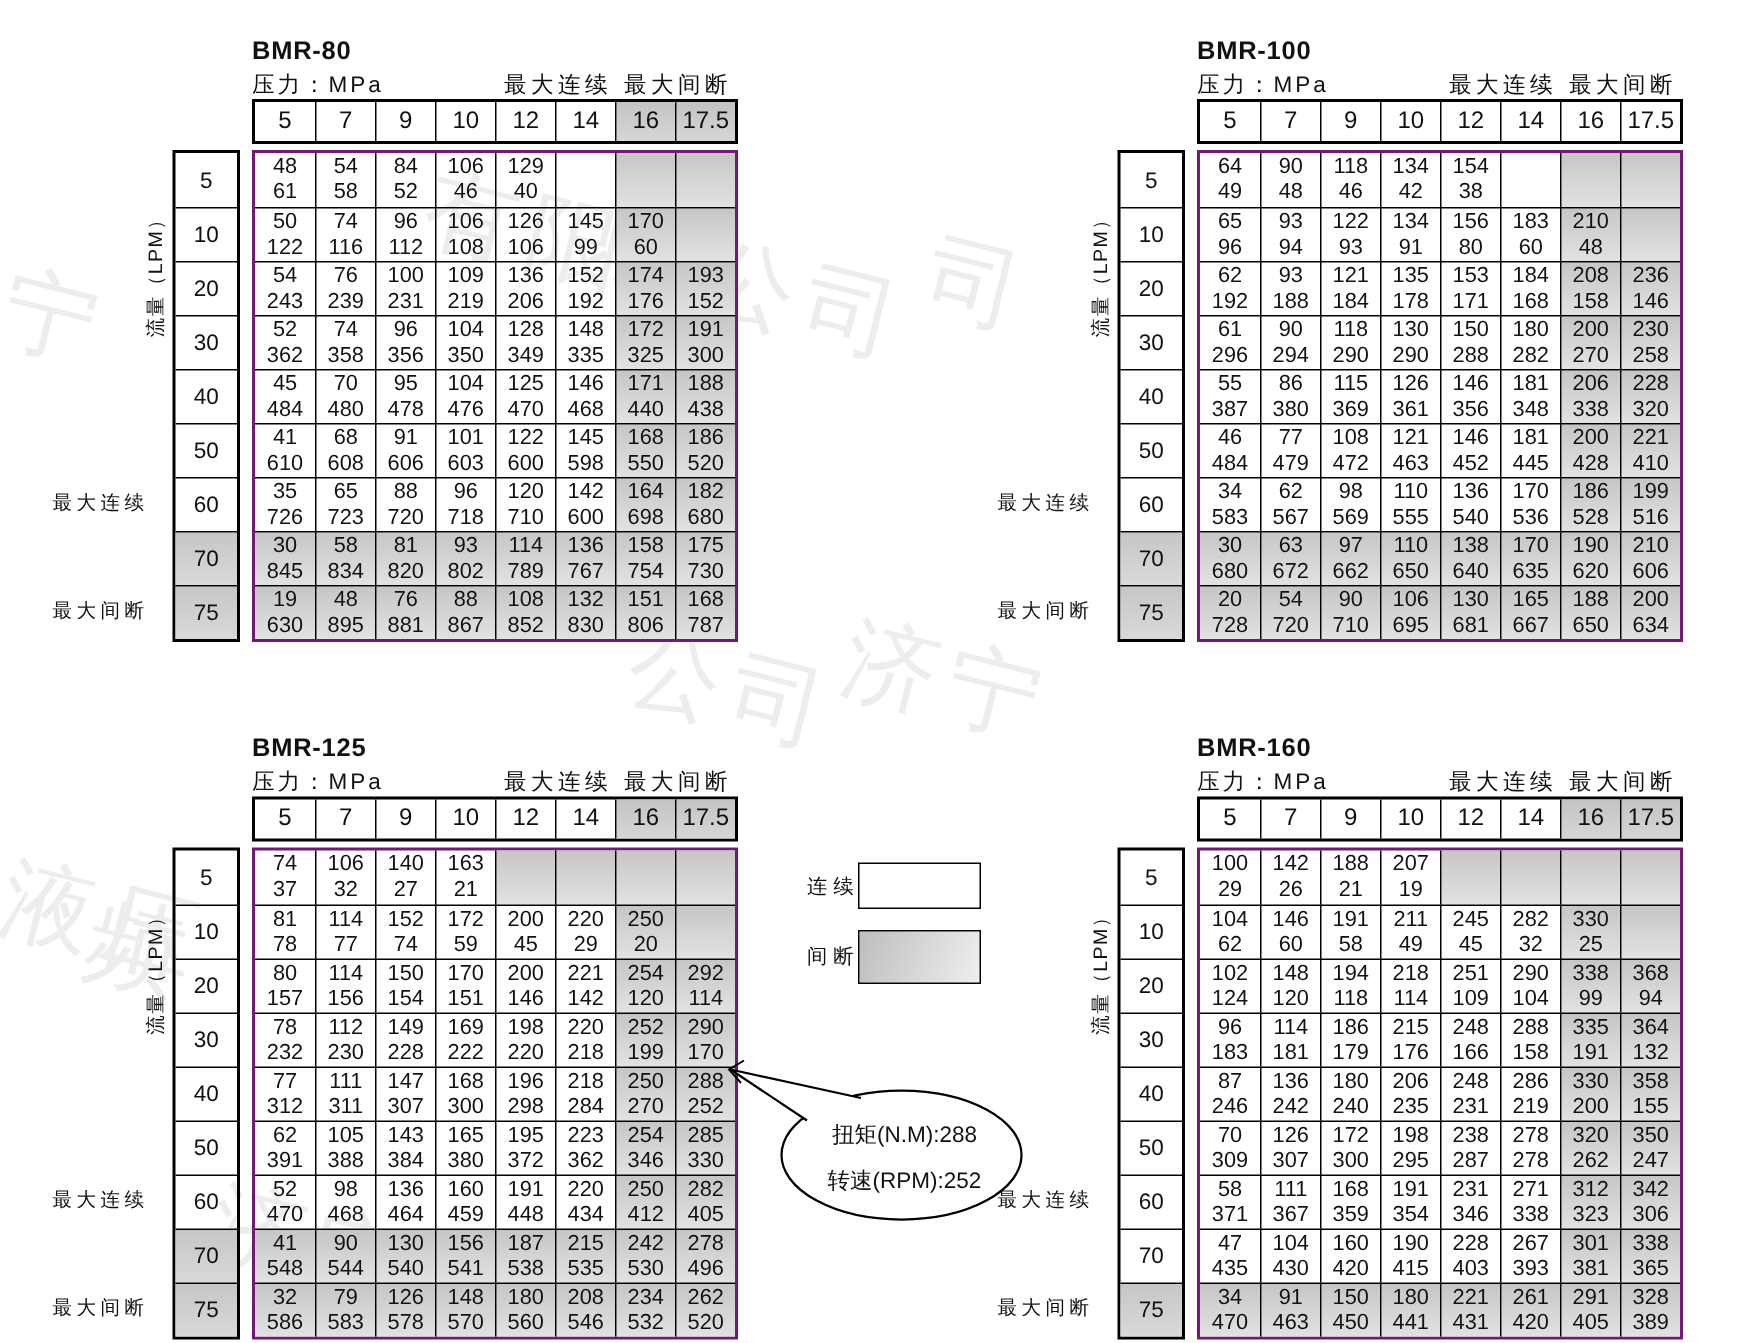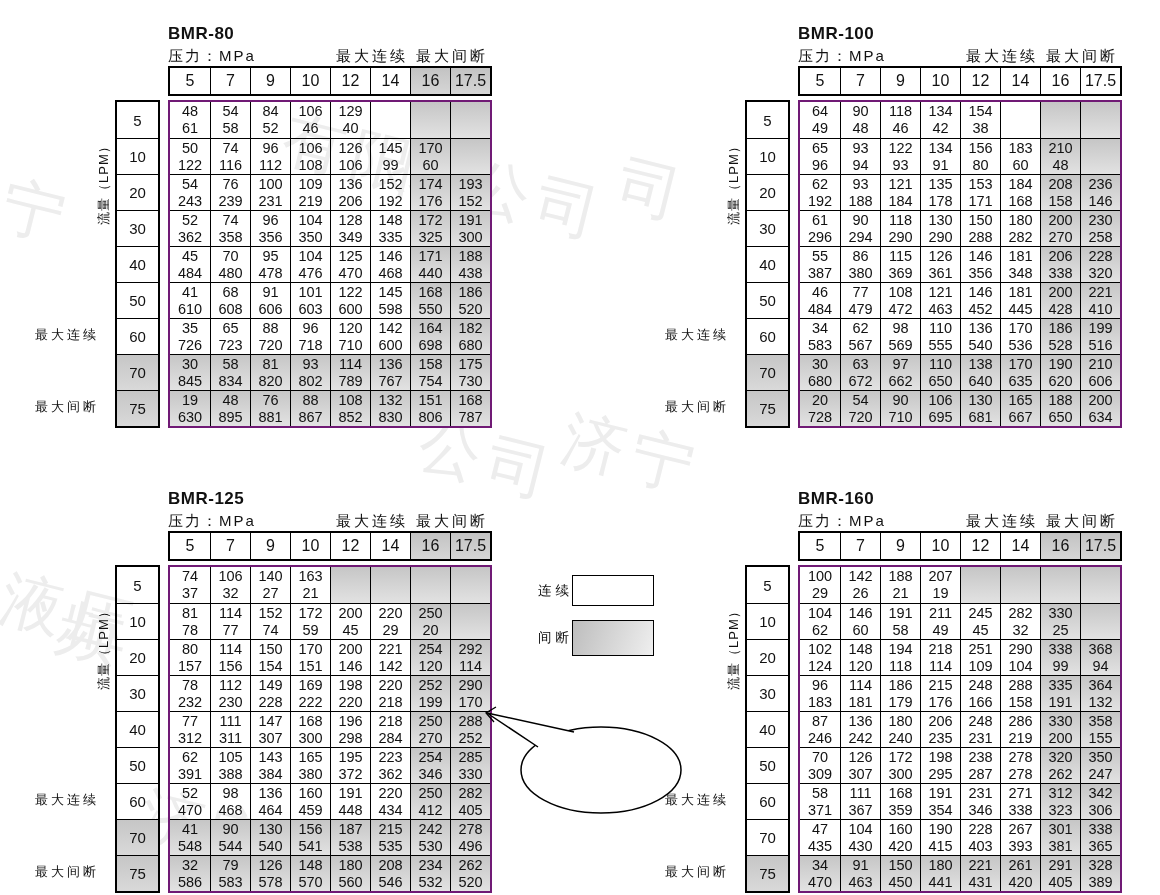--- a/index.html
+++ b/index.html
@@ -1310,20 +1310,24 @@
   <span class="lg-label lg-cont">连续</span>
   <div class="lg-box lg-box1"></div>
   <span class="lg-label lg-int">间断</span>
   <div class="lg-box lg-box2"></div>
 
   <svg class="callout-svg" width="270" height="150" viewBox="0 0 270 150">
     <ellipse cx="151" cy="85" rx="80" ry="43" fill="#ffffff" stroke="#000" stroke-width="1.5"></ellipse>
     <path d="M88,62 L37,28 L124,47" fill="#ffffff" stroke="#000" stroke-width="1.5"></path>
     <path d="M46,22 L36,28 L44,37" fill="none" stroke="#000" stroke-width="1.3"></path>
   </svg>
+  <div class="callout-text">
+    <div>扭矩(N.M):288</div>
+    <div>转速(RPM):252</div>
+  </div>
 
   <div class="wm" id="wm-root">
       <span>宁</span>
       <span>有限</span>
       <span>限公司</span>
       <span>公司</span>
       <span>济宁</span>
       <span>液压</span>
       <span>济宁</span>
       <span>司</span>

